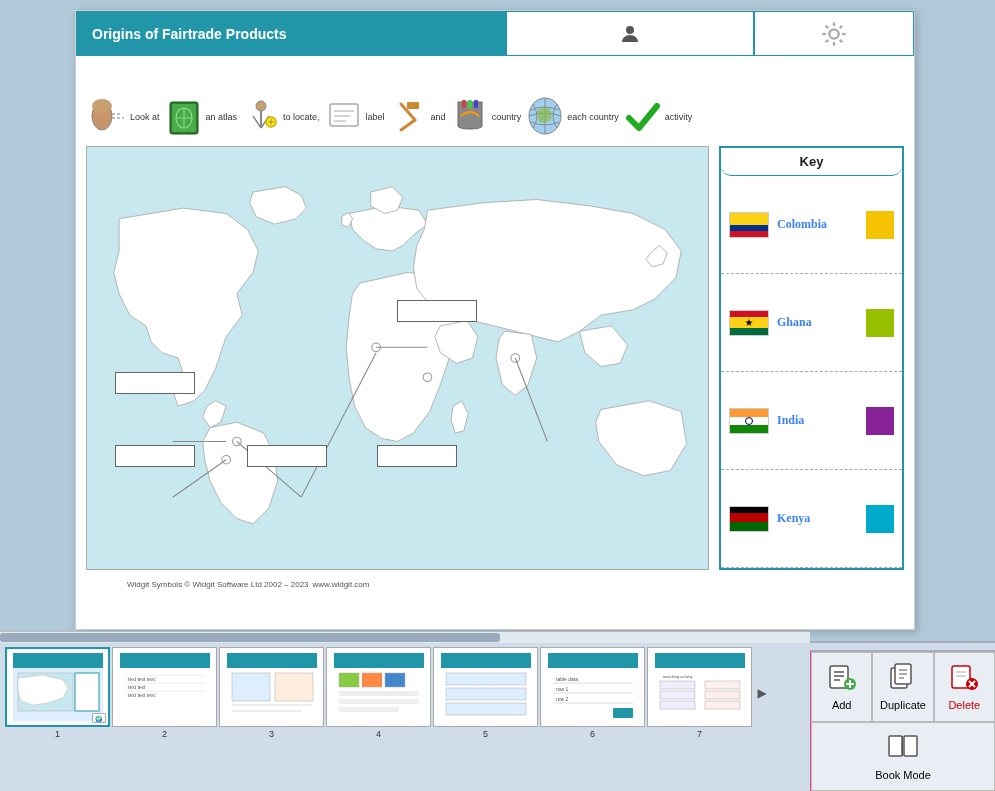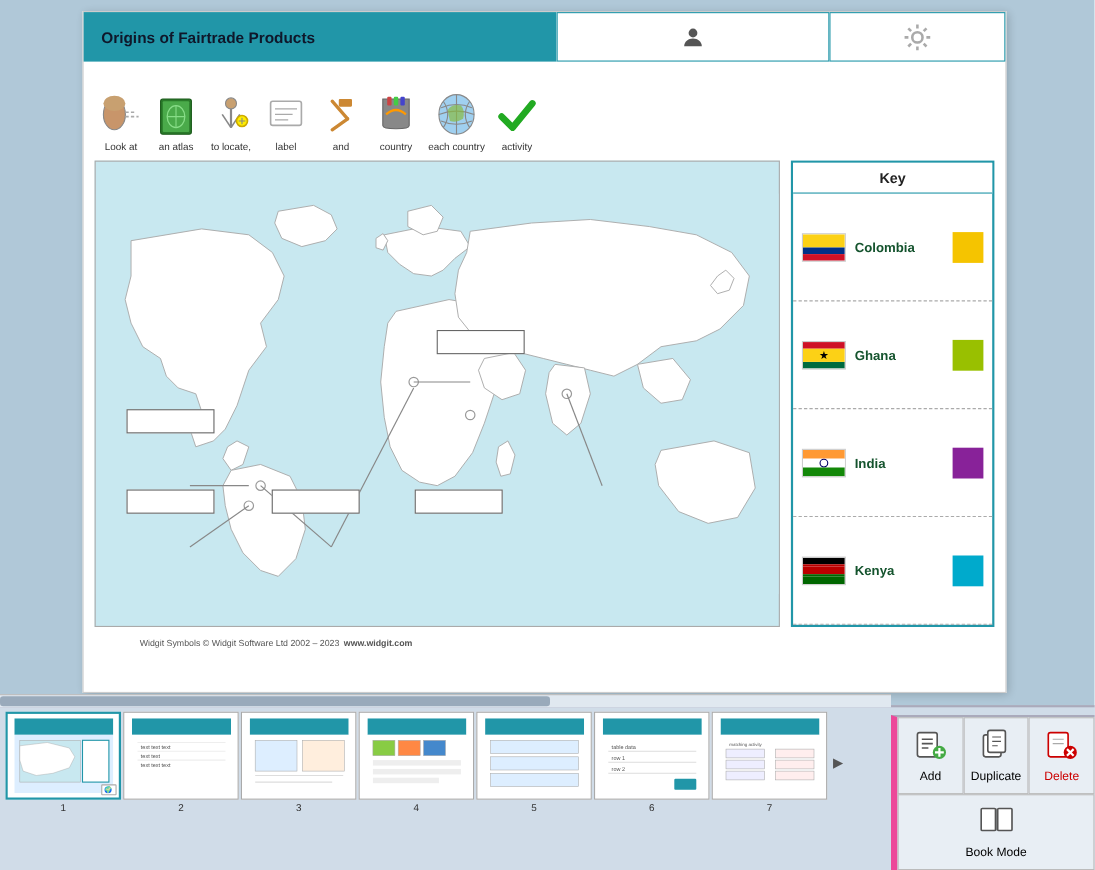--- a/index.html
+++ b/index.html
@@ -25,21 +25,21 @@
     }
 
     
     .page-header {
       display: flex;
       align-items: stretch;
       height: 45px;
     }
     .header-title {
       background: #2196a8;
-      color: #0f172a;
+      color: #ffffff;
       font-size: 14px;
       font-weight: bold;
       padding: 0 16px;
       display: flex;
       align-items: center;
       width: 430px;
     }
     .header-user {
       background: white;
       border: 1px solid #2196a8;
@@ -65,21 +65,20 @@
     
     .instruction-row {
       display: flex;
       align-items: flex-end;
       padding: 8px 10px;
       gap: 2px;
       height: 90px;
     }
     .instr-item {
       display: flex;
-      flex-direction: column;
       align-items: center;
       font-size: 10px;
       color: #333;
       min-width: 48px;
     }
     .instr-icon {
       width: 44px;
       height: 44px;
       display: flex;
       align-items: center;
@@ -133,41 +132,43 @@
       flex-direction: column;
     }
     .key-header {
       background: white;
       text-align: center;
       font-weight: bold;
       font-size: 13px;
       padding: 6px;
       border-bottom: 1px solid #2196a8;
       color: #222;
+      border-radius: 10px;
     }
     .key-row {
       display: flex;
       align-items: center;
       padding: 6px 8px;
       border-bottom: 1px dashed #aaa;
       gap: 8px;
       flex: 1;
     }
     .key-flag {
       width: 40px;
       height: 26px;
       border: 1px solid #ccc;
       overflow: hidden;
       flex-shrink: 0;
     }
     .key-country-name {
       font-size: 12px;
       font-weight: bold;
       flex: 1;
-      color: #14532d;
+      color: #3b82f6;
+      font-family: Liberation Serif, serif;
     }
     .key-color-swatch {
       width: 28px;
       height: 28px;
       flex-shrink: 0;
     }
     .fairtrade-logo {
       display: flex;
       flex-direction: column;
       align-items: center;
@@ -187,21 +188,21 @@
     
     .page-footer {
       padding: 4px 10px;
       font-size: 8px;
       color: #555;
       display: flex;
       gap: 4px;
       margin-left: 41px;
     }
     .footer-url {
-      font-weight: bold;
+      font-weight: normal;
     }
 
     
     .bottom-toolbar {
       position: absolute;
       bottom: 0;
       left: 0;
       right: 0;
       height: 150px;
       background: #d0dce8;
@@ -249,21 +250,21 @@
     .right-buttons {
       position: absolute;
       right: 0;
       top: 650px;
       width: 185px;
       height: 141px;
       background: #d0dce8;
       display: flex;
       flex-direction: column;
       gap: 0;
-      border-left: 6px solid #ec4899;
+      border-left: 1px solid #ec4899;
       border-top: 2px solid #aab;
     }
     .btn-row {
       display: flex;
       flex: 1;
     }
     .toolbar-btn {
       flex: 1;
       display: flex;
       flex-direction: column;

